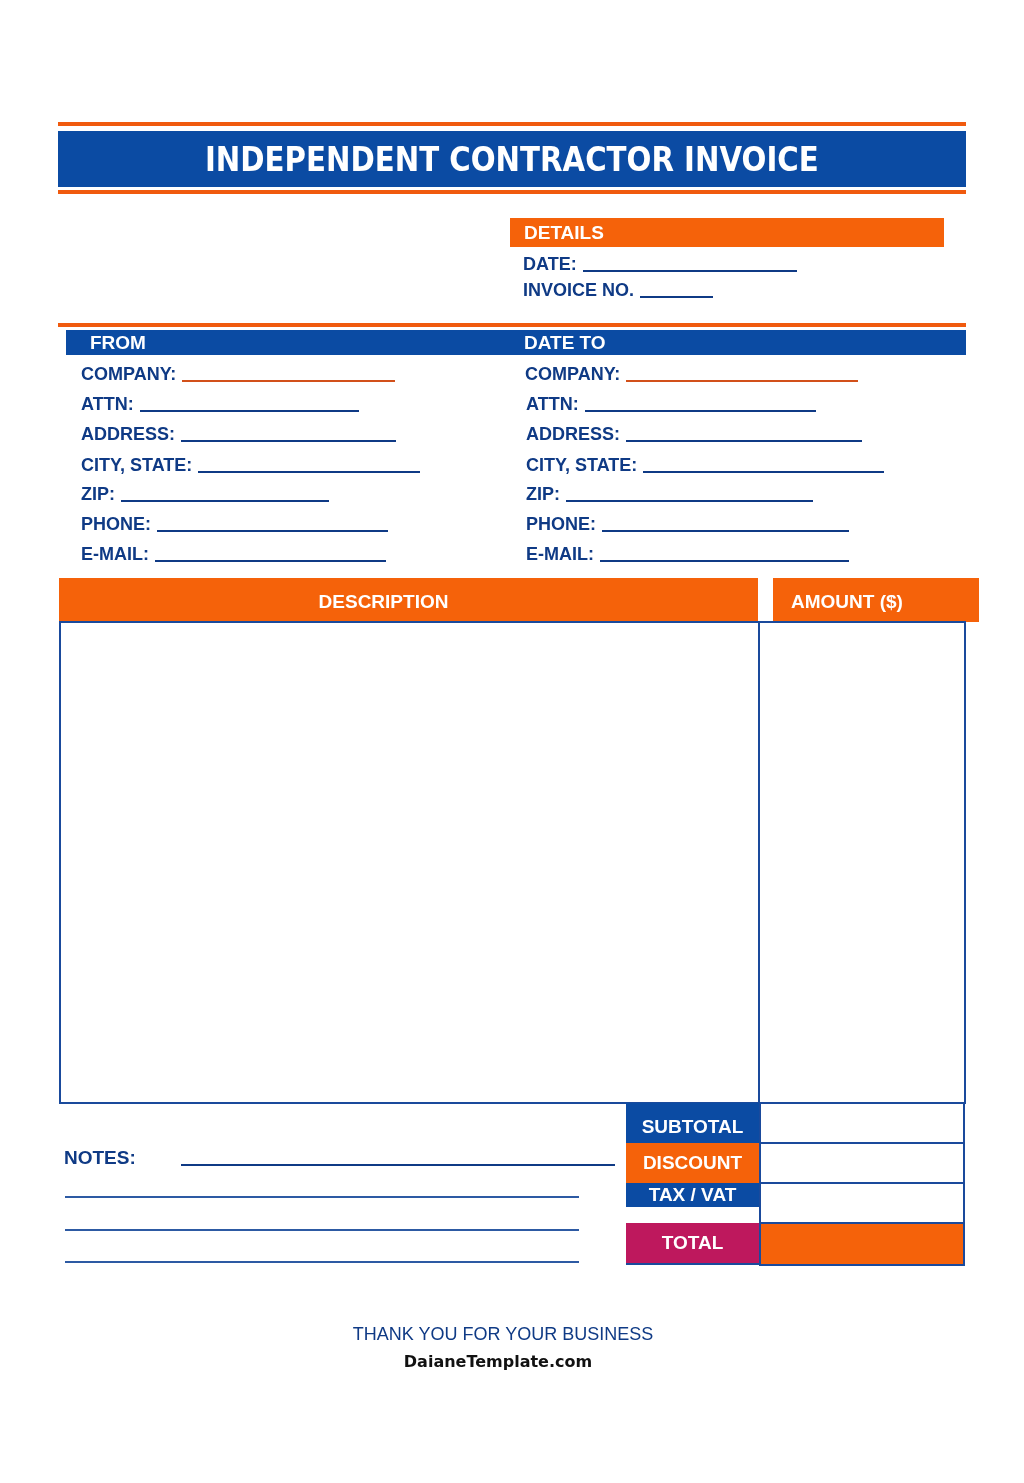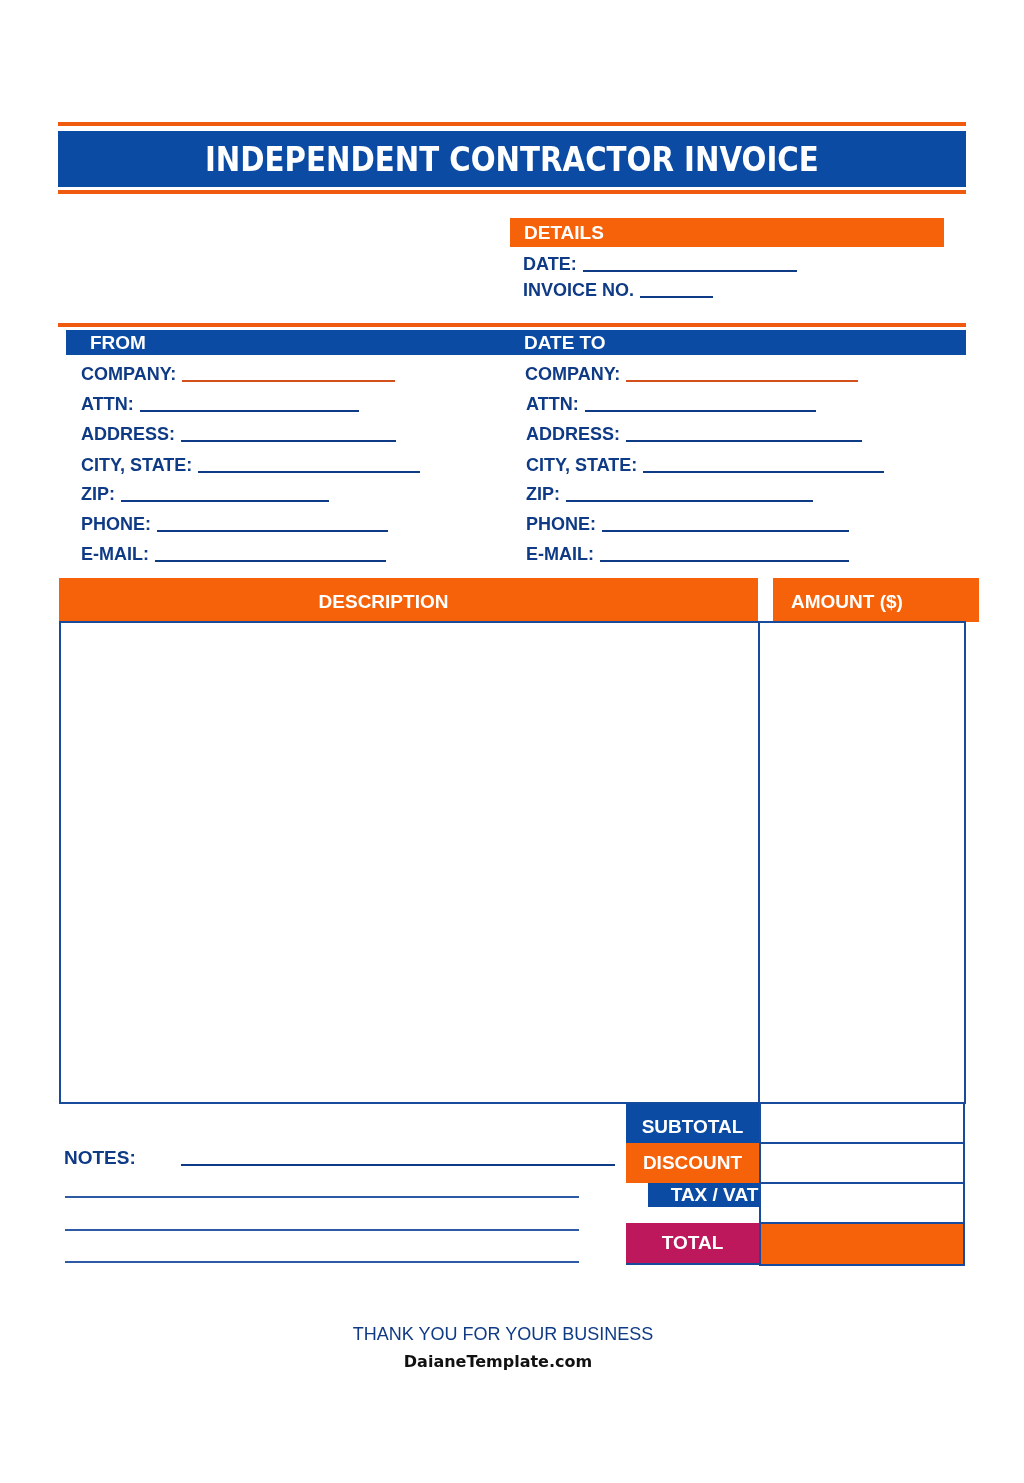--- a/index.html
+++ b/index.html
@@ -134,21 +134,21 @@
 </div>
 <div class="table-body" style="left:59px; top:621px; width:701px; height:483px;"></div>
 <div class="table-body" style="left:758px; top:621px; width:208px; height:483px;"></div>
 
 <div class="sum-label" style="top:1103px; height:48px; background:#0b4ba3;">SUBTOTAL</div>
 <div class="sum-cell" style="top:1102px; height:42px;"></div>
 
 <div class="sum-label" style="top:1143px; height:40px; background:#f5620a;">DISCOUNT</div>
 <div class="sum-cell" style="top:1142px; height:42px;"></div>
 
-<div class="sum-label" style="top:1183px; height:24px; background:#0b4ba3;margin-left:22px;">TAX / VAT</div>
+<div class="sum-label" style="top:1183px; height:24px; background:#0b4ba3;">TAX / VAT</div>
 <div class="sum-cell" style="top:1182px; height:42px;"></div>
 
 <div class="sum-label" style="top:1223px; height:42px; background:#be185d; border-bottom:2px solid #1a4a9c;">TOTAL</div>
 <div class="sum-cell" style="top:1222px; height:44px; background:#f5620a;"></div>
 
 <div class="field" style="left:64px; top:1148px;gap:40px;">
   <span class="lbl" style="font-size:19px;">NOTES:</span>
   <span class="line" style="width:434px; margin-left:5px;"></span>
 </div>
 <div class="notes-line" style="top:1196px;"></div>

